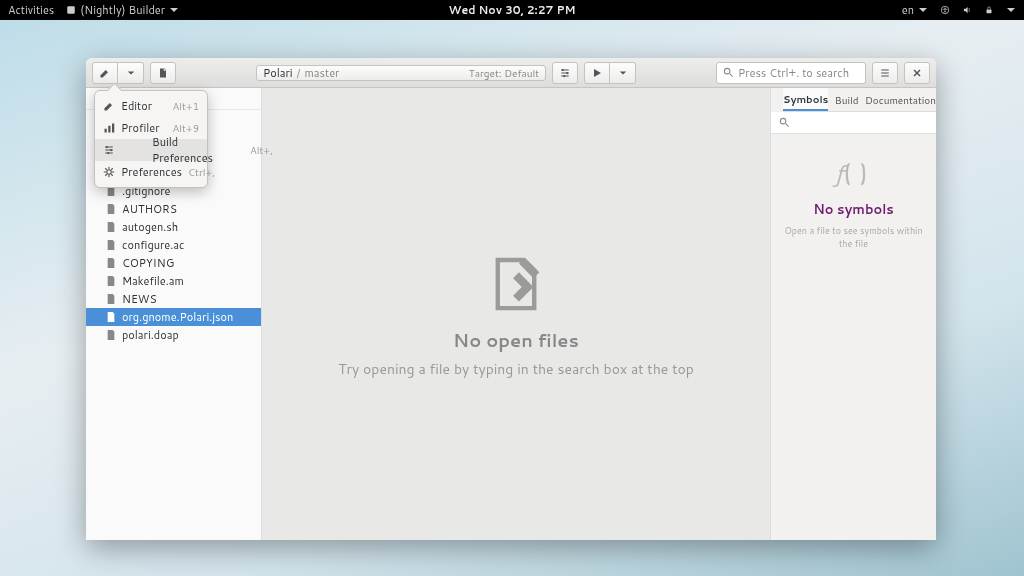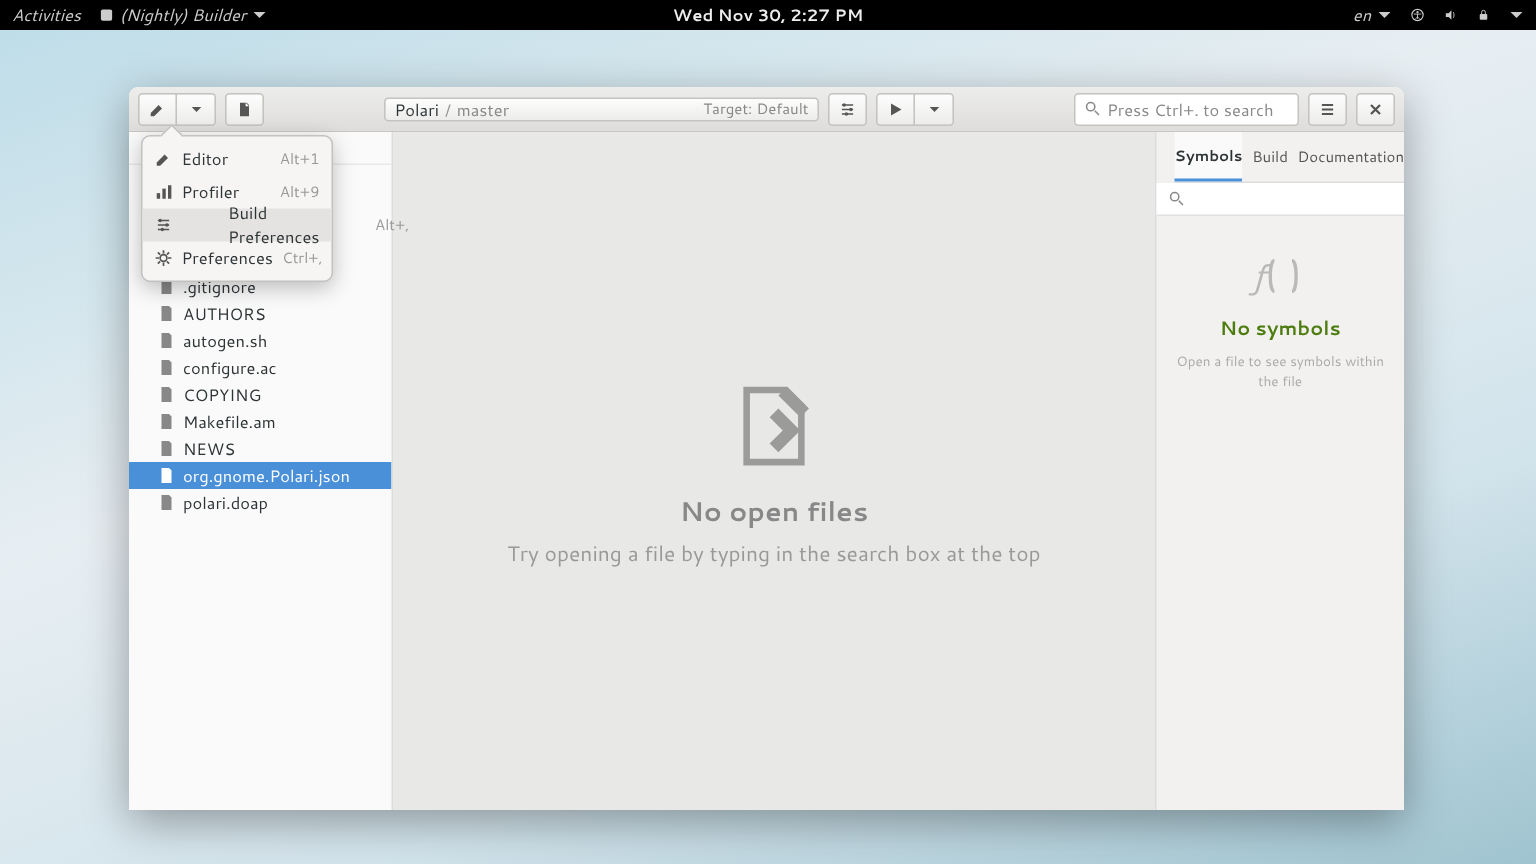--- a/index.html
+++ b/index.html
@@ -6,21 +6,21 @@
 html, body { width: 1024px; height: 576px; overflow: hidden; }
 body {
   background: linear-gradient(160deg, #bcdce8 0%, #e7eef2 40%, #d3e4ec 70%, #9fc4d0 100%);
 }
 .topbar {
   height: 20px; background: #000; color: #ccc; display: flex; align-items: center;
   font-size: 11px; padding: 0 8px; justify-content: space-between;
 }
 .topbar .left, .topbar .right { display: flex; gap: 12px; align-items: center; }
 .topbar .center { position: absolute; left: 50%; transform: translateX(-50%); font-weight: bold; color: #eee;}
-.topbar .item { display: flex; align-items: center; gap: 4px; cursor: pointer; font-style: italic; }
+.topbar .item { display: flex; align-items: center; gap: 4px; cursor: pointer; }
 .topbar svg { width: 10px; height: 10px; fill: #ccc; }
 
 .window {
   position: absolute; left: 86px; top: 58px; width: 850px; height: 482px;
   background: #f6f5f4; border-radius: 6px; box-shadow: 0 8px 30px rgba(0,0,0,0.35);
   display: flex; flex-direction: column; overflow: visible;
 }
 .headerbar {
   height: 30px; background: linear-gradient(#ededec, #dedddb);
   border-bottom: 1px solid #c7c5c2; border-radius: 6px 6px 0 0;
@@ -72,30 +72,30 @@
   align-items: center; justify-content: center; color: #888;
 }
 .editor-area .big-icon { margin-bottom: 8px; }
 .editor-area h2 { font-size: 18px; color: #888; font-weight: bold; margin-bottom: 6px; }
 .editor-area p { font-size: 14px; color: #999; }
 
 .sympanel {
   width: 166px; background: #f2f1f0; border-left: 1px solid #ddd;
   display: flex; flex-direction: column;
 }
-.symtabs { height: 34px; display: flex; border-bottom: 1px solid #ddd; font-size: 10px; margin-left: 12px; }
+.symtabs { height: 24px; display: flex; border-bottom: 1px solid #ddd; font-size: 10px; margin-left: 12px; }
 .symtab { flex: 1; display: flex; align-items: center; justify-content: center; cursor: pointer; color: #555; }
 .symtab.active { border-bottom: 2px solid #4a90d9; font-weight: bold; color: #2e3436; background:#fafafa; }
 .symsearch { height: 22px; border-bottom: 1px solid #e0e0df; display: flex; align-items: center; padding: 0 8px; background:#fff;}
 .symcontent { flex: 1; display: flex; flex-direction: column; align-items: center; padding-top: 24px; color: #888; }
-.symcontent h3 { font-size: 13px; color: #4d7c0f; font-weight: bold; margin: 10px 0 6px; }
+.symcontent h3 { font-size: 13px; color: #701a75; font-weight: bold; margin: 10px 0 6px; }
 .symcontent p { font-size: 9px; color: #aaa; text-align: center; padding: 0 10px; }
 
 .popover {
-  position: absolute; left: 8px; top: 32px; width: 128px; background: #f6f5f4;
+  position: absolute; left: 8px; top: 32px; width: 114px; background: #f6f5f4;
   border: 1px solid #c3c1be; border-radius: 6px; box-shadow: 0 4px 14px rgba(0,0,0,0.25);
   padding: 4px 0; z-index: 50;
 }
 .popover::before {
   content: ""; position: absolute; top: -6px; left: 14px; width: 10px; height: 10px;
   background: #f6f5f4; border-left: 1px solid #c3c1be; border-top: 1px solid #c3c1be;
   transform: rotate(45deg);
 }
 .popitem {
   height: 22px; display: flex; align-items: center; padding: 0 8px; gap: 6px;

